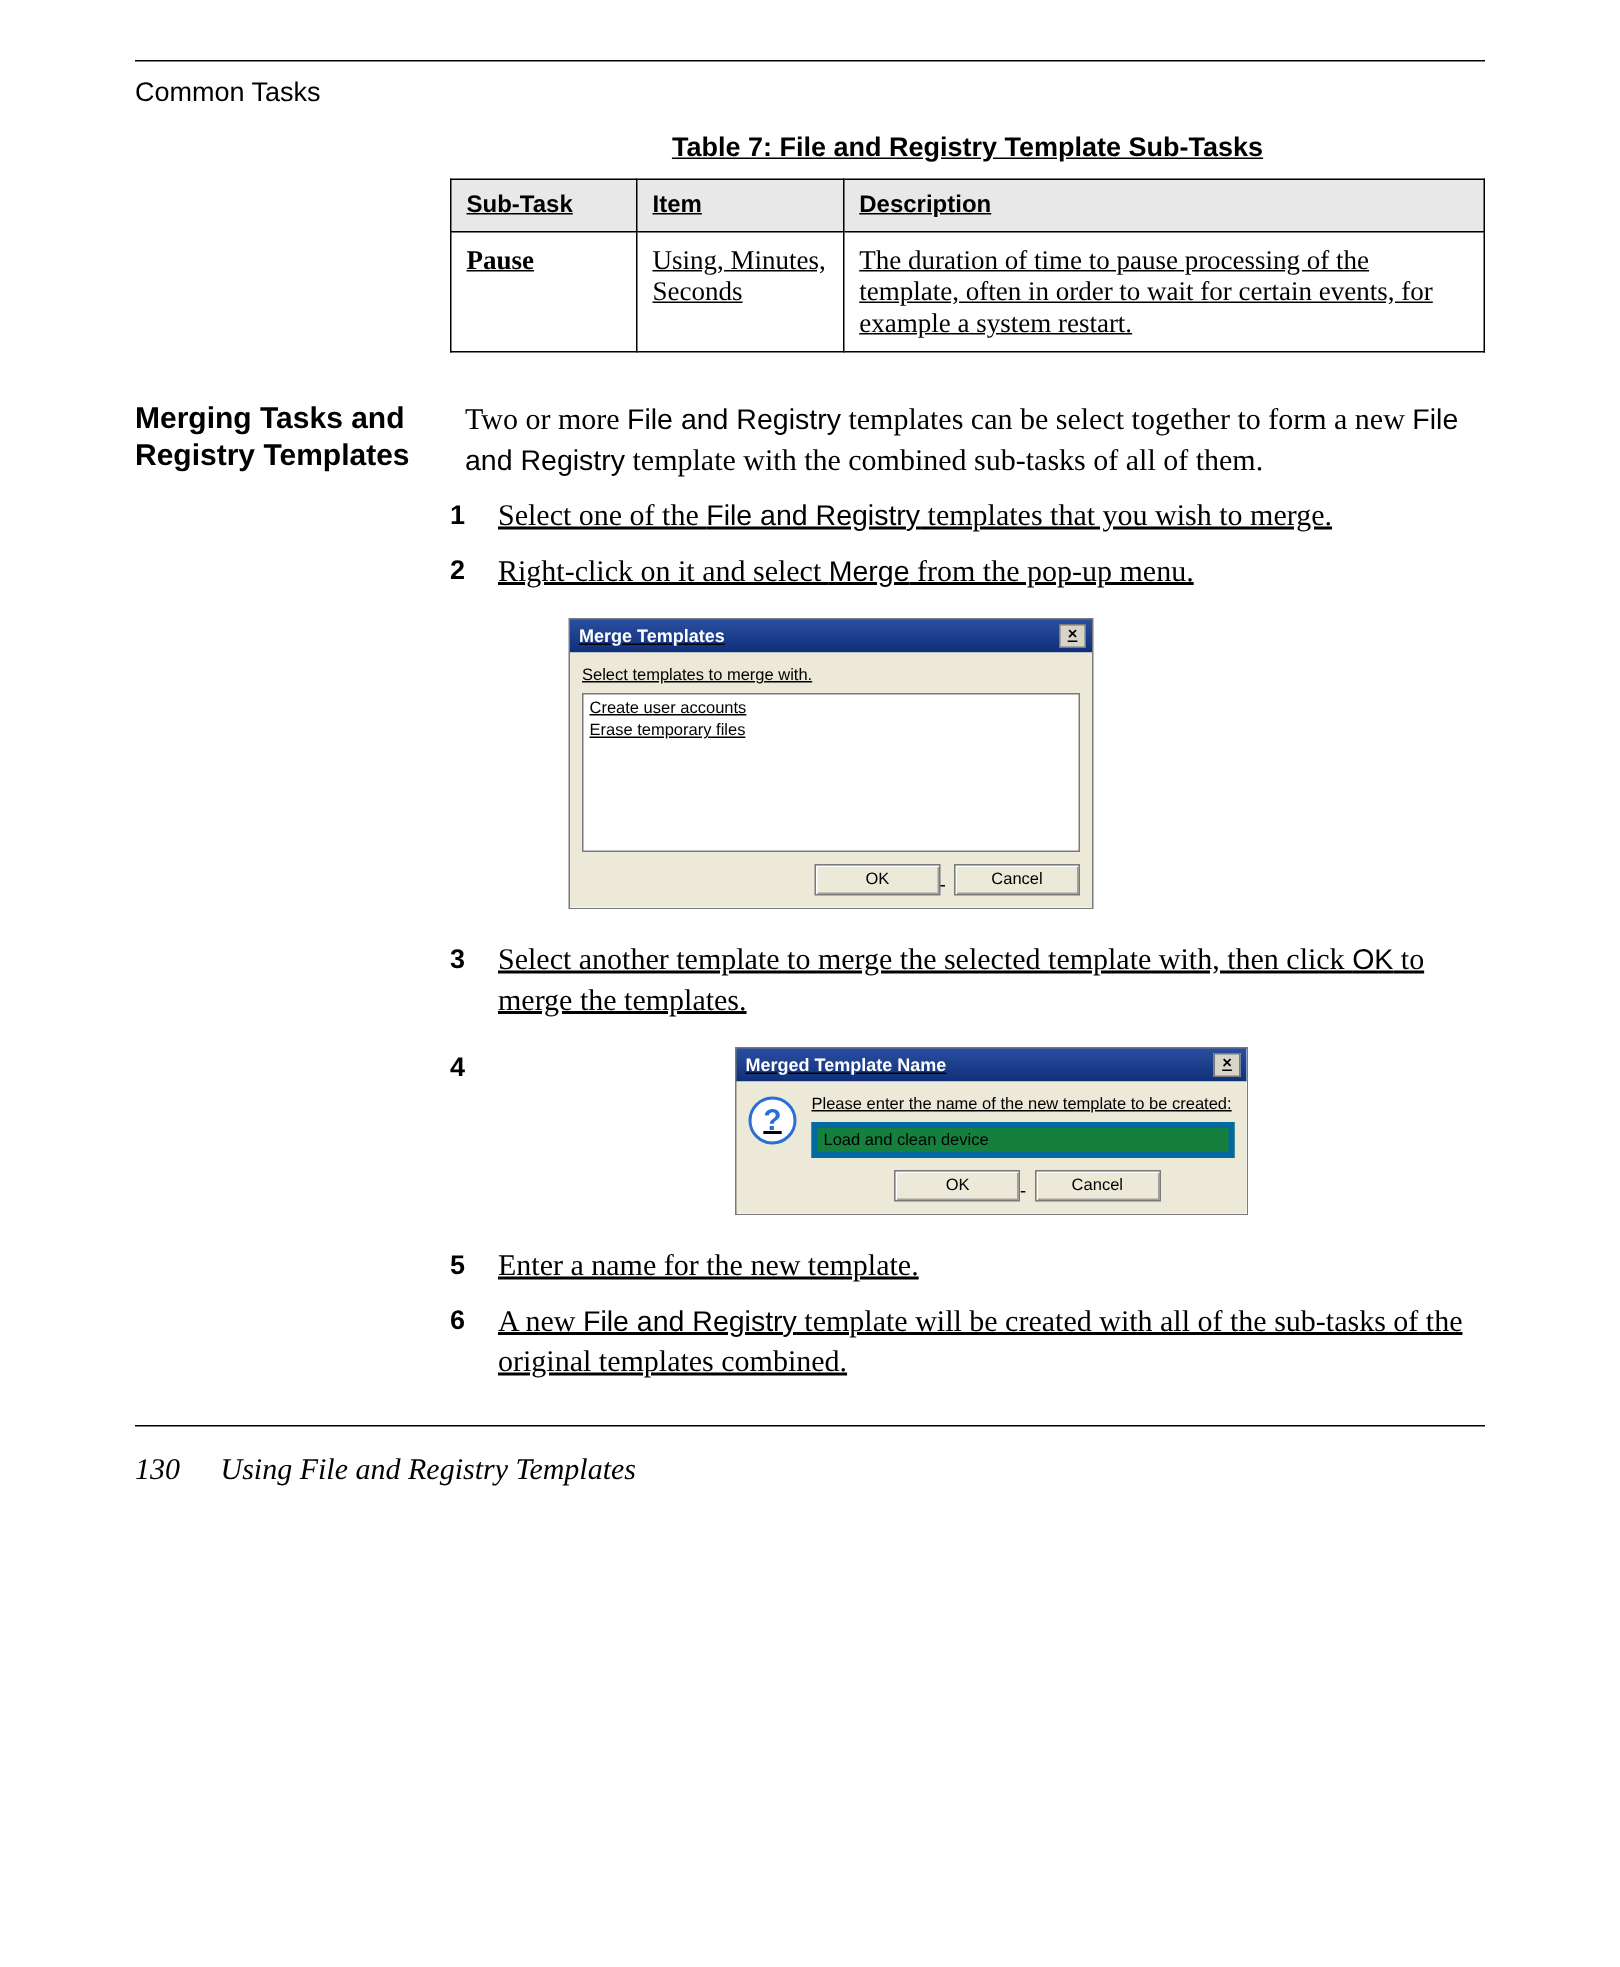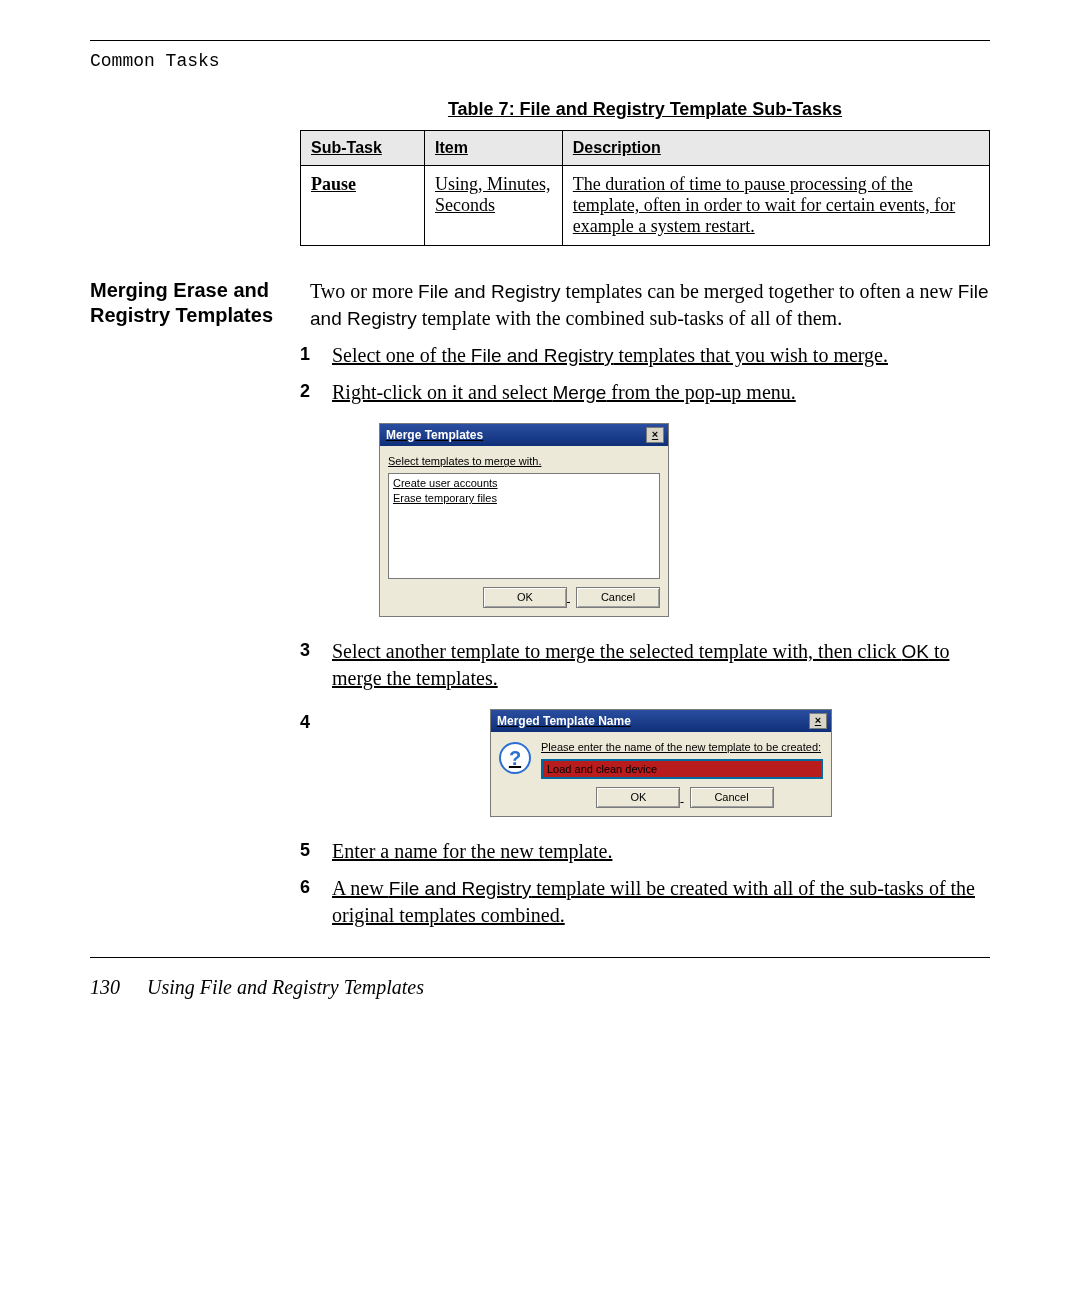--- a/index.html
+++ b/index.html
@@ -16,23 +16,23 @@
     box-sizing: border-box;
     padding: 40px 90px 50px 90px;
     position: relative;
   }
   .top-rule {
     border: none;
     border-top: 1px solid #000;
     margin: 0 0 10px 0;
   }
   .running-head {
-    font-family: Liberation Mono, monospace;
+    font-family: Liberation Sans, sans-serif;
     font-size: 18px;
-    margin-bottom: 28px;
+    margin-bottom: 16px;
   }
   .content-col {
     margin-left: 210px; 
     text-decoration: underline;
   }
   .table-caption {
     font-family: Arial, Helvetica, sans-serif;
     font-weight: bold;
     font-size: 18px;
     text-align: center;
@@ -109,21 +109,21 @@
     font-weight: bold;
     font-size: 18px;
   }
 
   
   .dlg {
     margin: 18px auto 22px auto;
     font-family: Tahoma, Arial, sans-serif;
     box-shadow: 0 0 0 1px #7a7a7a;
   }
-  .dlg-a { width: 288px; margin-left: 48px; }
+  .dlg-a { width: 348px; margin-left: 48px; }
   .dlg-title {
     display: flex;
     align-items: center;
     justify-content: space-between;
     background: linear-gradient(#2a4ea0, #0f2f78);
     color: #fff;
     font-weight: bold;
     font-size: 12px;
     padding: 3px 4px 3px 6px;
   }
@@ -187,22 +187,22 @@
     background: #fff;
     flex: 0 0 28px;
     margin-top: 2px;
   }
   .dlg-b-right { flex: 1; }
   .textinput {
     width: 100%;
     box-sizing: border-box;
     font-size: 11px;
     padding: 2px 4px;
-    border: 2px solid #0369a1;
-    background: #b91c1c;
+    border: 4px solid #0369a1;
+    background: #15803d;
     margin-top: 4px;
   }
   .dlg-b .dlg-btnrow { text-align: center; }
 
   .bottom-rule {
     border: none;
     border-top: 1px solid #000;
     margin-top: 28px;
   }
   .footer {
@@ -234,23 +234,23 @@
         <tr>
           <td class="subtask">Pause</td>
           <td class="item">Using, Minutes, Seconds</td>
           <td>The duration of time to pause processing of the template, often in order to wait for certain events, for example a system restart.</td>
         </tr>
       </tbody>
     </table>
   </div>
 
   <div class="two-col">
-    <div class="left-heading">Merging Erase and Registry Templates</div>
+    <div class="left-heading">Merging Tasks and Registry Templates</div>
     <div class="intro-para">
-      <span>Two or more </span><span class="sans">File and Registry</span><span> templates can be merged together to often a new </span><span class="sans">File and Registry</span><span> template with the combined sub-tasks of all of them.</span>
+      <span>Two or more </span><span class="sans">File and Registry</span><span> templates can be select together to form a new </span><span class="sans">File and Registry</span><span> template with the combined sub-tasks of all of them.</span>
     </div>
   </div>
 
   <div class="content-col">
     <ol class="steps">
 
       <li>
         <span>Select one of the </span><span class="sans">File and Registry</span><span> templates that you wish to merge.</span>
       </li>
 

